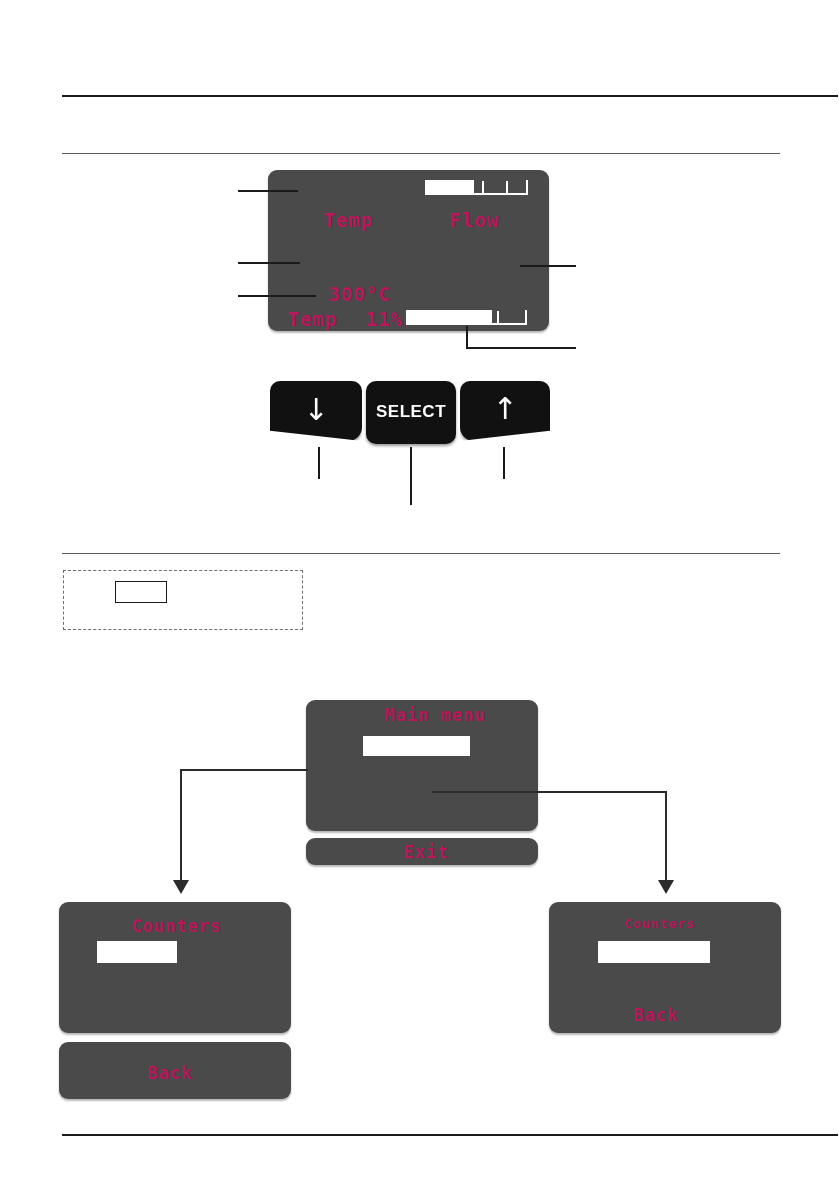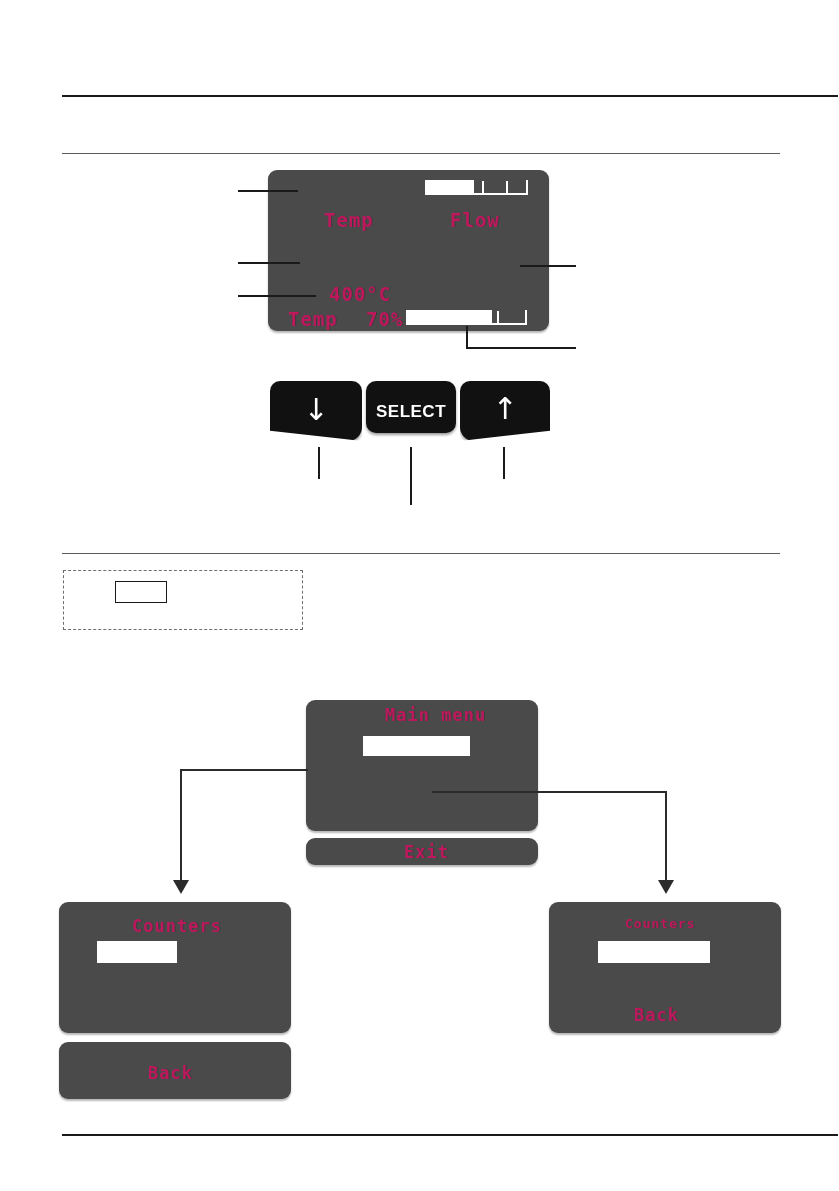--- a/index.html
+++ b/index.html
@@ -149,44 +149,44 @@
   <div class="lcd" style="left:268px; top:170px; width:281px; height:161px;"></div>
 
   <div class="fillbar" style="left:425px; top:180px; width:49px; height:15px;"></div>
   <div class="barend" style="left:474px; top:180px; width:54px; height:15px; border-top:none;"></div>
   <div class="tick" style="left:482px; top:181px; height:13px;"></div>
   <div class="tick" style="left:506px; top:181px; height:13px;"></div>
 
   <div class="lcdtext" style="left:324px; top:209px; font-size:19px;">Temp</div>
   <div class="lcdtext" style="left:450px; top:209px; font-size:19px;">Flow</div>
 
-  <div class="lcdtext" style="left:329px; top:283px; font-size:19px;">400°C</div>
+  <div class="lcdtext" style="left:329px; top:283px; font-size:19px;">300°C</div>
 
   <div class="lcdtext" style="left:288px; top:308px; font-size:19px;">Temp</div>
-  <div class="lcdtext" style="left:366px; top:308px; font-size:19px;">70%</div>
+  <div class="lcdtext" style="left:366px; top:308px; font-size:19px;">11%</div>
 
   <div class="fillbar" style="left:406px; top:310px; width:86px; height:15px;"></div>
   <div class="barend" style="left:492px; top:310px; width:35px; height:15px; border-top:none;"></div>
   <div class="tick" style="left:497px; top:311px; height:13px;"></div>
 
   <div class="lead lead-h" style="left:238px; top:190px; width:60px;"></div>
   <div class="lead lead-h" style="left:238px; top:262px; width:62px;"></div>
   <div class="lead lead-h" style="left:238px; top:295px; width:78px;"></div>
 
   <div class="lead lead-h" style="left:520px; top:265px; width:56px;"></div>
 
   <div class="lead lead-v" style="left:466px; top:326px; height:23px;"></div>
   <div class="lead lead-h" style="left:466px; top:347px; width:110px;"></div>
 
   <div class="btn btn-left" style="left:270px; top:381px; width:92px; height:60px;
               clip-path: polygon(0 0, 100% 0, 100% 100%, 0 83%);">
     <span class="arrow-glyph" style="top:14px;">↓</span>
   </div>
 
-  <div class="btn btn-mid" style="left:366px; top:381px; width:90px; height:52px;">
+  <div class="btn btn-mid" style="left:366px; top:381px; width:90px; height:63px;">
     <span class="btn-label" style="top:21px;">SELECT</span>
   </div>
 
   <div class="btn btn-right" style="left:460px; top:381px; width:90px; height:60px;
               clip-path: polygon(0 0, 100% 0, 100% 83%, 0 100%);">
     <span class="arrow-glyph" style="top:13px;">↑</span>
   </div>
 
   <div class="lead lead-v" style="left:318px; top:447px; height:32px;"></div>
   <div class="lead lead-v" style="left:410px; top:447px; height:58px;"></div>

